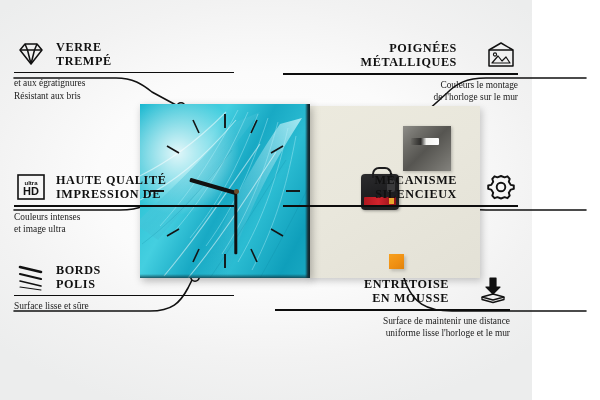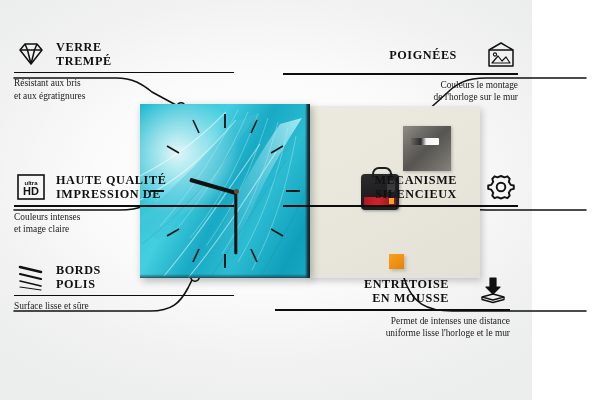--- a/index.html
+++ b/index.html
@@ -216,41 +216,41 @@
             <path d="M23,4 L20.5,10 L17,24"></path>
         </g>
       </svg>
       <div class="ftitle">
         <div>VERRE</div>
         <div>TREMPÉ</div>
       </div>
     </div>
     <div class="rule"></div>
     <div class="fdesc">
+      <div>et aux égratignures</div>
       <div>Résistant aux bris</div>
-      <div>et aux égratignures</div>
     </div>
   </div>
 
   <div class="feature left" id="f-impression">
     <div class="head">
       <svg class="icon" width="34" height="30" viewBox="0 0 34 30">
         <rect x="4" y="3" width="26" height="24" fill="none" stroke="#111" stroke-width="1.6"></rect>
         <text x="17" y="13" text-anchor="middle" font-family="Liberation Sans, sans-serif" font-size="6" font-weight="bold" fill="#111">ultra</text>
         <text x="17" y="23" text-anchor="middle" font-family="Liberation Sans, sans-serif" font-size="11" font-weight="bold" fill="#111">HD</text>
       </svg>
       <div class="ftitle">
         <div>HAUTE QUALITÉ</div>
         <div>IMPRESSION DE</div>
       </div>
     </div>
     <div class="rule"></div>
     <div class="fdesc">
       <div>Couleurs intenses</div>
-      <div>et image claire</div>
+      <div>et image ultra</div>
     </div>
   </div>
 
   <div class="feature left" id="f-bords">
     <div class="head">
       <svg class="icon" width="34" height="28" viewBox="0 0 34 28">
         <g stroke="#111" stroke-linecap="round">
           <line x1="6" y1="4" x2="27" y2="9" stroke-width="2.6"></line>
           <line x1="6" y1="11" x2="27" y2="16" stroke-width="2.2"></line>
           <line x1="6" y1="18" x2="27" y2="23" stroke-width="1.6"></line>
@@ -265,20 +265,21 @@
     <div class="rule"></div>
     <div class="fdesc">
       <div>Surface lisse et sûre</div>
     </div>
   </div>
 
   <div class="feature right" id="f-poignees">
     <div class="head">
       <div class="ftitle">
         <div>POIGNÉES</div>
+        <div>MÉTALLIQUES</div>
       </div>
       <svg class="icon" width="34" height="30" viewBox="0 0 34 30">
         <g fill="none" stroke="#111" stroke-width="1.5" stroke-linejoin="round">
           <path d="M5,10 L29,10 L29,26 L5,26 Z"></path>
           <path d="M5,10 L17,3 L29,10"></path>
           <path d="M8,23 L14,16 L18,21 L22,17 L26,23 Z" stroke-width="1.2"></path>
           <circle cx="11" cy="14.5" r="1.6" stroke-width="1.1"></circle>
         </g>
       </svg>
     </div>
@@ -316,18 +317,18 @@
           <path d="M14,2 L20,2 L20,11 L24,11 L17,18 L10,11 L14,11 Z"></path>
         </g>
         <g fill="none" stroke="#111" stroke-width="1.3" stroke-linejoin="round">
           <path d="M17,18 L28,21 L17,24 L6,21 Z"></path>
           <path d="M6,21 L6,23.5 L17,26.5 L28,23.5 L28,21"></path>
         </g>
       </svg>
     </div>
     <div class="rule"></div>
     <div class="fdesc">
-      <div>Permet de intenses une distance</div>
+      <div>Surface de maintenir une distance</div>
       <div>uniforme lisse l'horloge et le mur</div>
     </div>
   </div>
 
 </div>
 
 </body></html>

